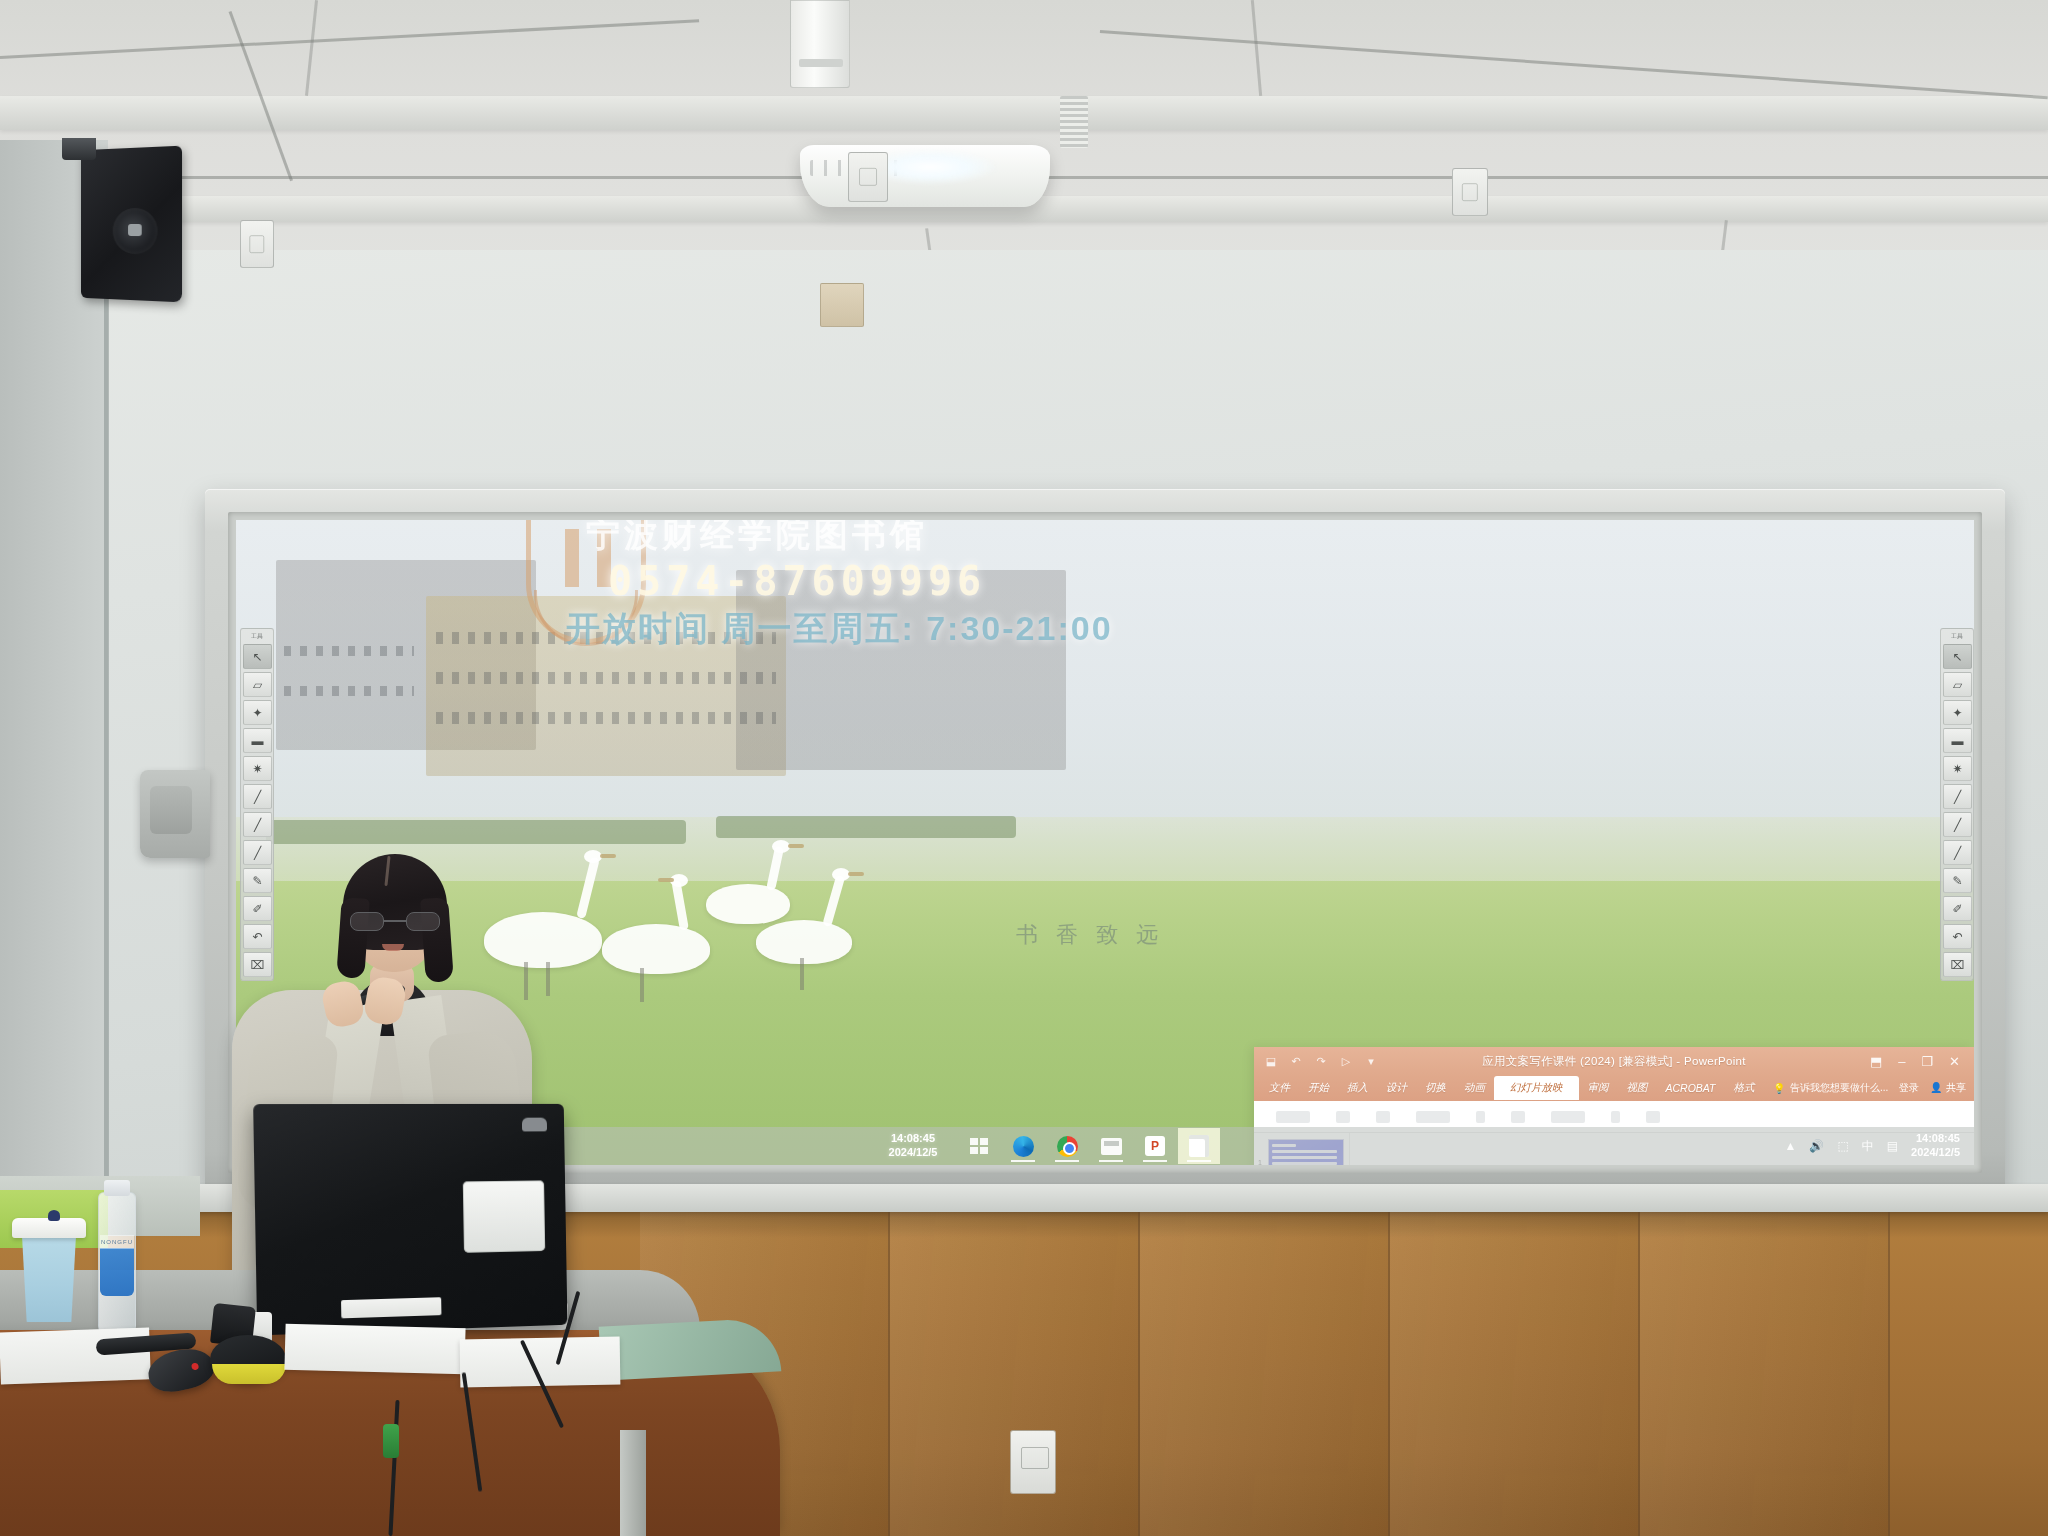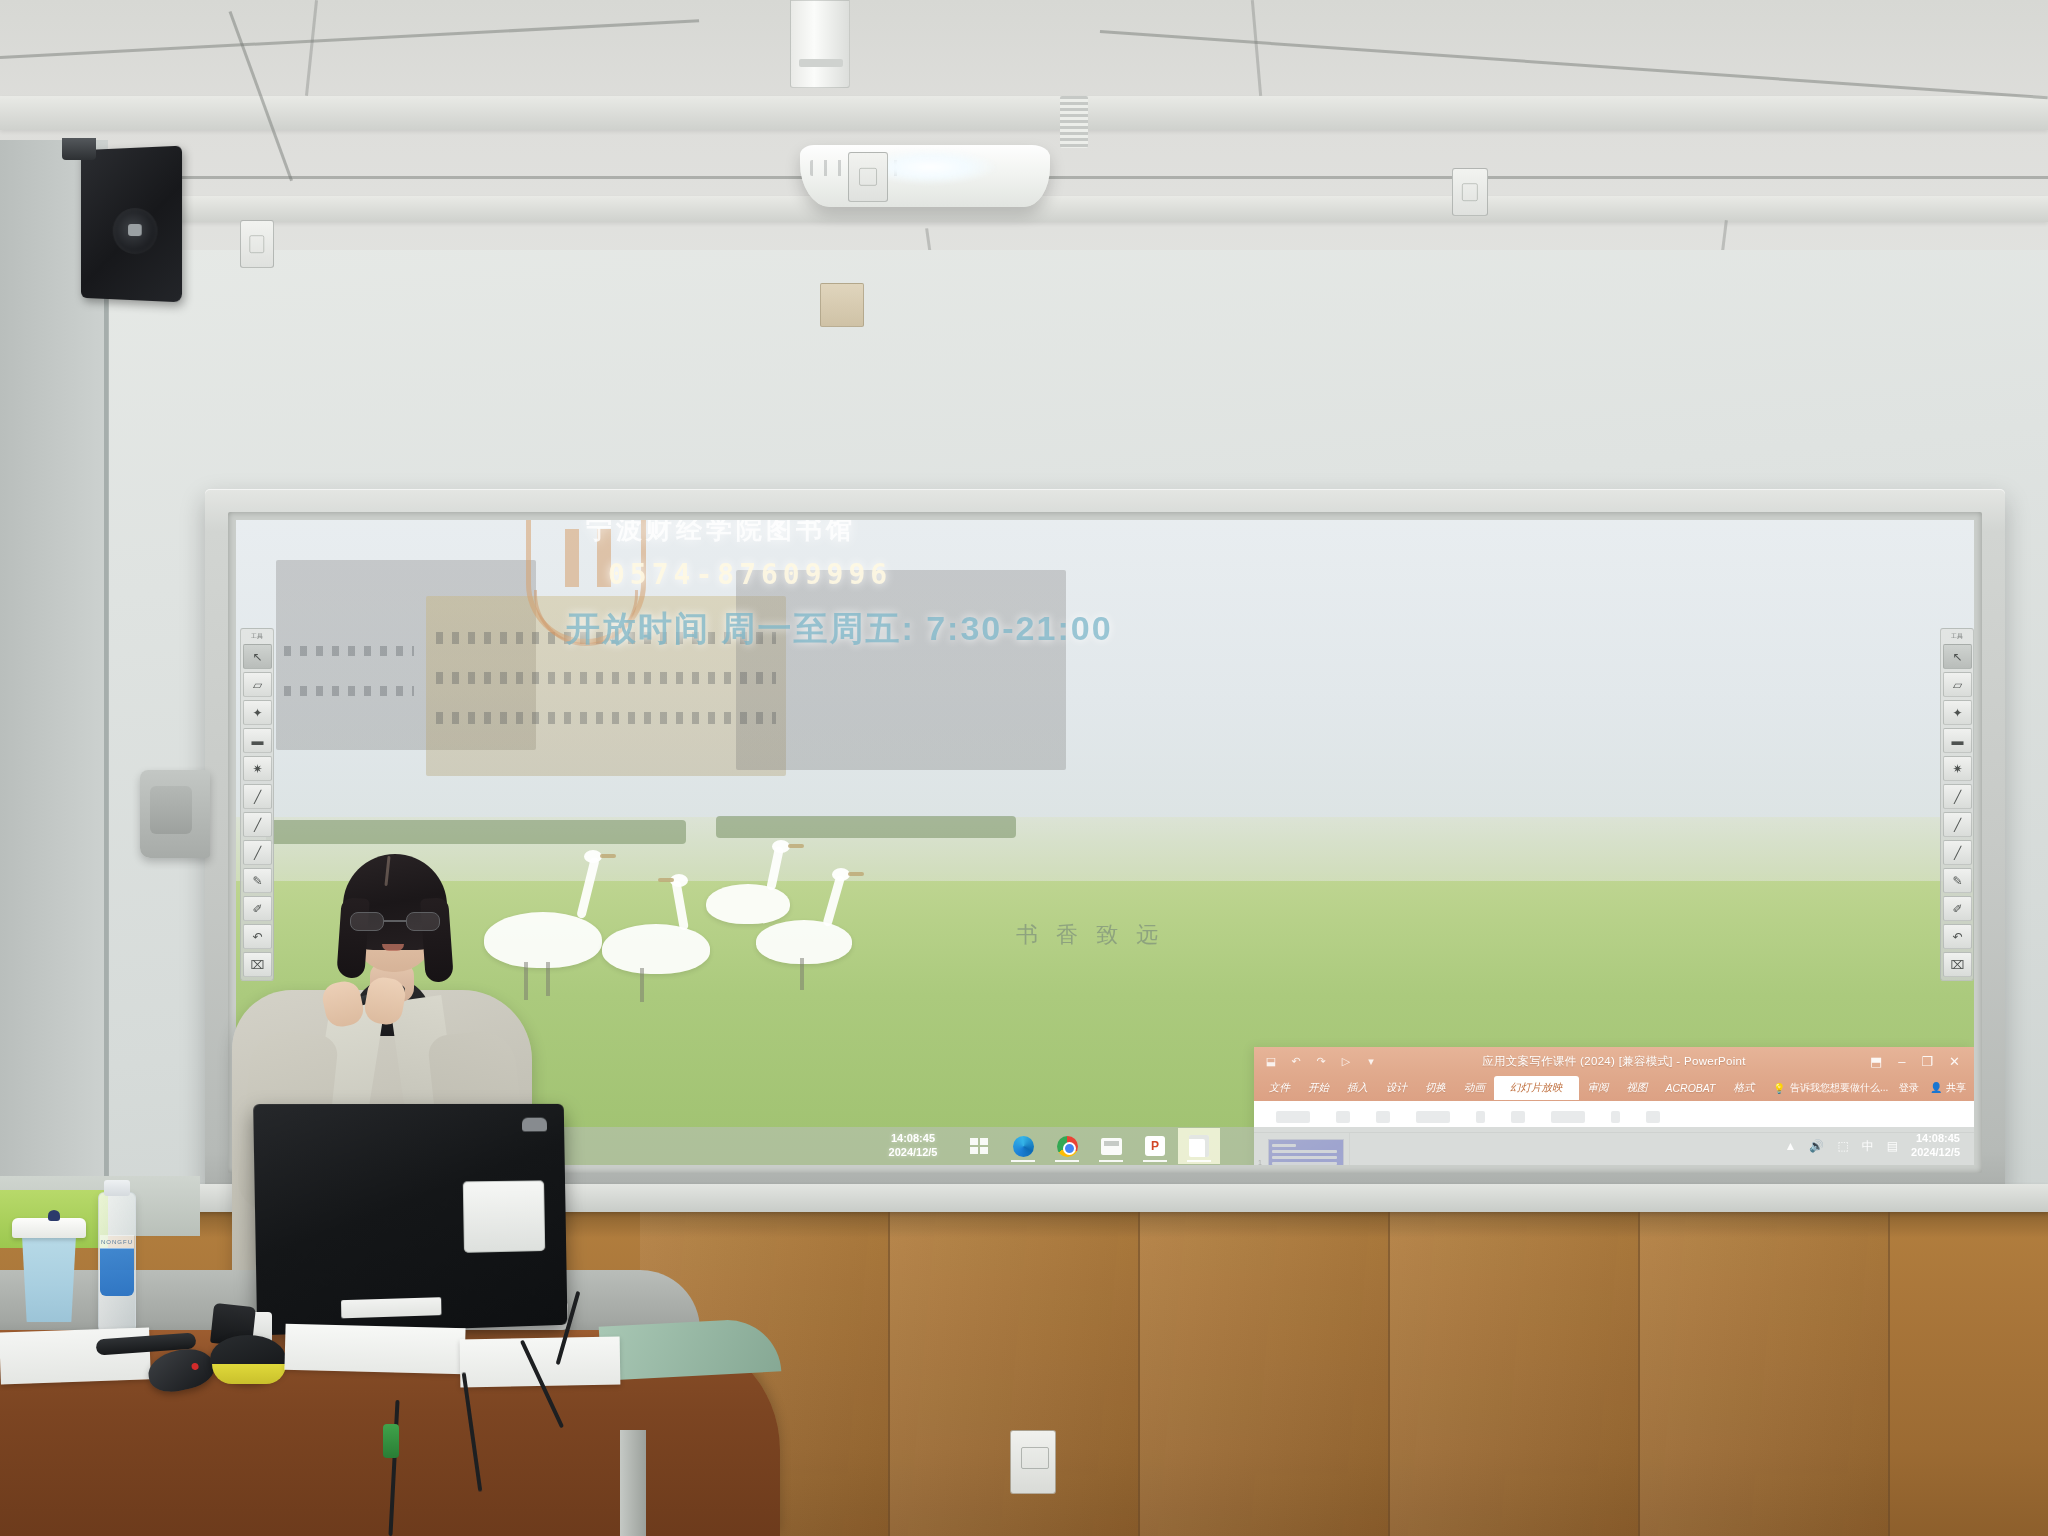--- a/index.html
+++ b/index.html
@@ -203,28 +203,28 @@
     content:""; position:absolute; left:66px; top:10px; width:14px; height:58px;
     background:rgba(214,160,110,.55);}
   .wp-logo-arc {
     position:absolute; left:298px; top:70px; width:104px; height:56px;
     border:3px solid rgba(205,150,105,.5); border-top:none;
     border-radius:0 0 56px 56px;
     font-size:9px; color:rgba(190,140,95,.75); text-align:center;
   }
   .wp-title {
     position:absolute; left:350px; top:-8px; width:640px;
-    font-size:26px; font-weight:bold; color:rgba(255,255,255,.80);
+    font-size:34px; font-weight:bold; color:rgba(255,255,255,.80);
     text-shadow:0 0 12px rgba(255,255,255,.9);
     letter-spacing:4px; white-space:nowrap;
   }
   .wp-phone {
     position:absolute; left:372px; top:38px; width:620px;
     font-family:"DejaVu Sans Mono", monospace;
-    font-size:28px; font-weight:bold; color:rgba(255,248,225,.88);
+    font-size:40px; font-weight:bold; color:rgba(255,248,225,.88);
     text-shadow:0 0 10px rgba(255,255,255,.95);
     letter-spacing:5px; white-space:nowrap;
   }
   .wp-hours1, .wp-hours2 {
     position:absolute; left:330px; width:700px;
     font-size:34px; font-weight:bold; color:rgba(120,180,200,.72);
     text-shadow:0 0 8px rgba(255,255,255,.9);
     letter-spacing:2px; white-space:nowrap;
   }
   .wp-hours1 { top:86px; }

